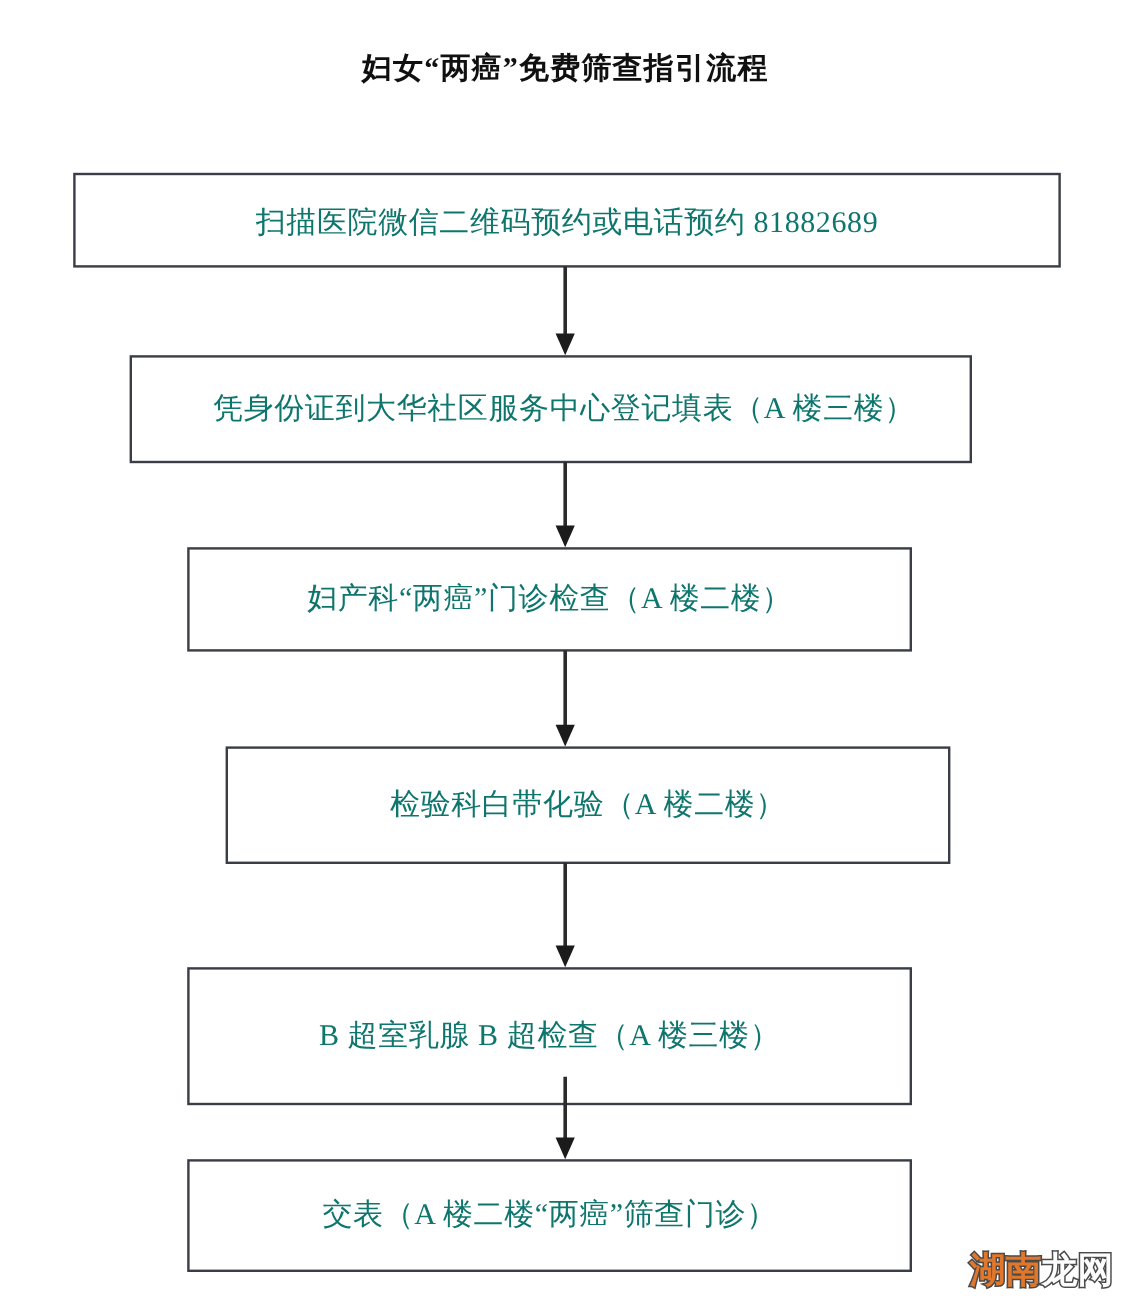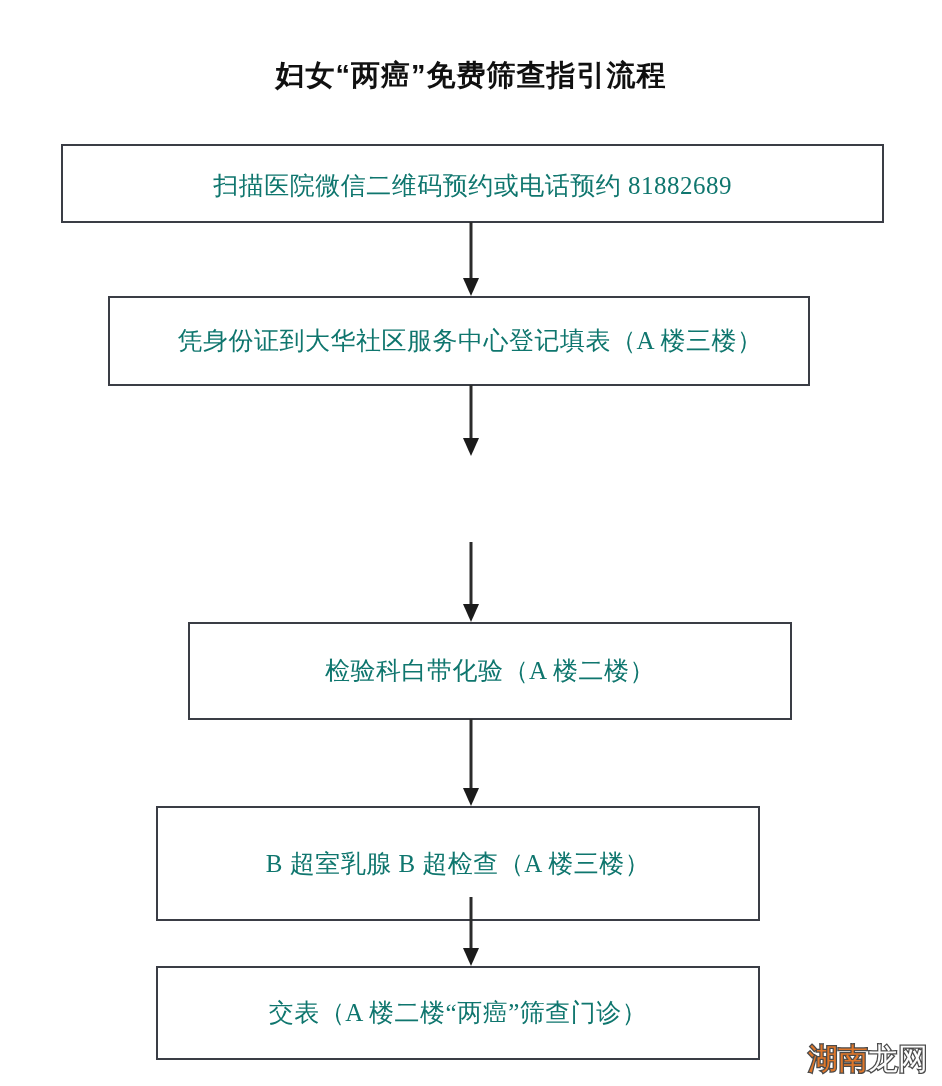--- a/index.html
+++ b/index.html
@@ -19,28 +19,28 @@
   .canvas {
     position: absolute;
     left: 0; top: 0;
     width: 942px;
     height: 1086px;
   }
 
   .chart-title {
     position: absolute;
     left: 0;
-    top: 56px;
+    top: 40px;
     width: 942px;
     text-align: center;
-    font-size: 29px;
+    font-size: 25px;
     font-weight: bold;
     letter-spacing: 1px;
     color: #101010;
-    font-family: Liberation Sans, sans-serif;
+    font-family: Liberation Serif, serif;
   }
 
   .node {
     position: absolute;
     box-sizing: border-box;
     border: 2px solid #3a3d45;
     background: #ffffff;
     display: flex;
     align-items: center;
     justify-content: center;
@@ -78,21 +78,21 @@
   .conn-2 { left: 459px; top: 385px; height: 72px; }
   .conn-3 { left: 459px; top: 542px; height: 81px; }
   .conn-4 { left: 459px; top: 719px; height: 88px; }
   .conn-5 { left: 459px; top: 897px; height: 70px; }
 
   .watermark {
     position: absolute;
     right: 14px;
     bottom: 12px;
     font-size: 30px;
-    font-weight: normal;
+    font-weight: bold;
     letter-spacing: 0px;
     line-height: 1;
     font-family: "DejaVu Sans", "Liberation Sans", sans-serif;
     white-space: nowrap;
   }
   .wm-a {
     color: #e0772a;
     -webkit-text-stroke: 2.5px #4a4a4a;
     paint-order: stroke fill;
   }
@@ -124,20 +124,23 @@
     <span class="node-label">凭身份证到大华社区服务中心登记填表（A 楼三楼）</span>
   </div>
 
   <div class="connector conn-2">
     <svg width="24" height="72" viewBox="0 0 24 72" xmlns="http://www.w3.org/2000/svg">
       <line x1="12" y1="0" x2="12" y2="57" stroke="#2b2b2b" stroke-width="3"></line>
       <polygon points="12,71 4,53 20,53" fill="#1b1b1b"></polygon>
     </svg>
   </div>
 
+  <div class="node node-3">
+    <span class="node-label">妇产科“两癌”门诊检查（A 楼二楼）</span>
+  </div>
 
   <div class="connector conn-3">
     <svg width="24" height="81" viewBox="0 0 24 81" xmlns="http://www.w3.org/2000/svg">
       <line x1="12" y1="0" x2="12" y2="66" stroke="#2b2b2b" stroke-width="3"></line>
       <polygon points="12,80 4,62 20,62" fill="#1b1b1b"></polygon>
     </svg>
   </div>
 
   <div class="node node-4">
     <span class="node-label">检验科白带化验（A 楼二楼）</span>

